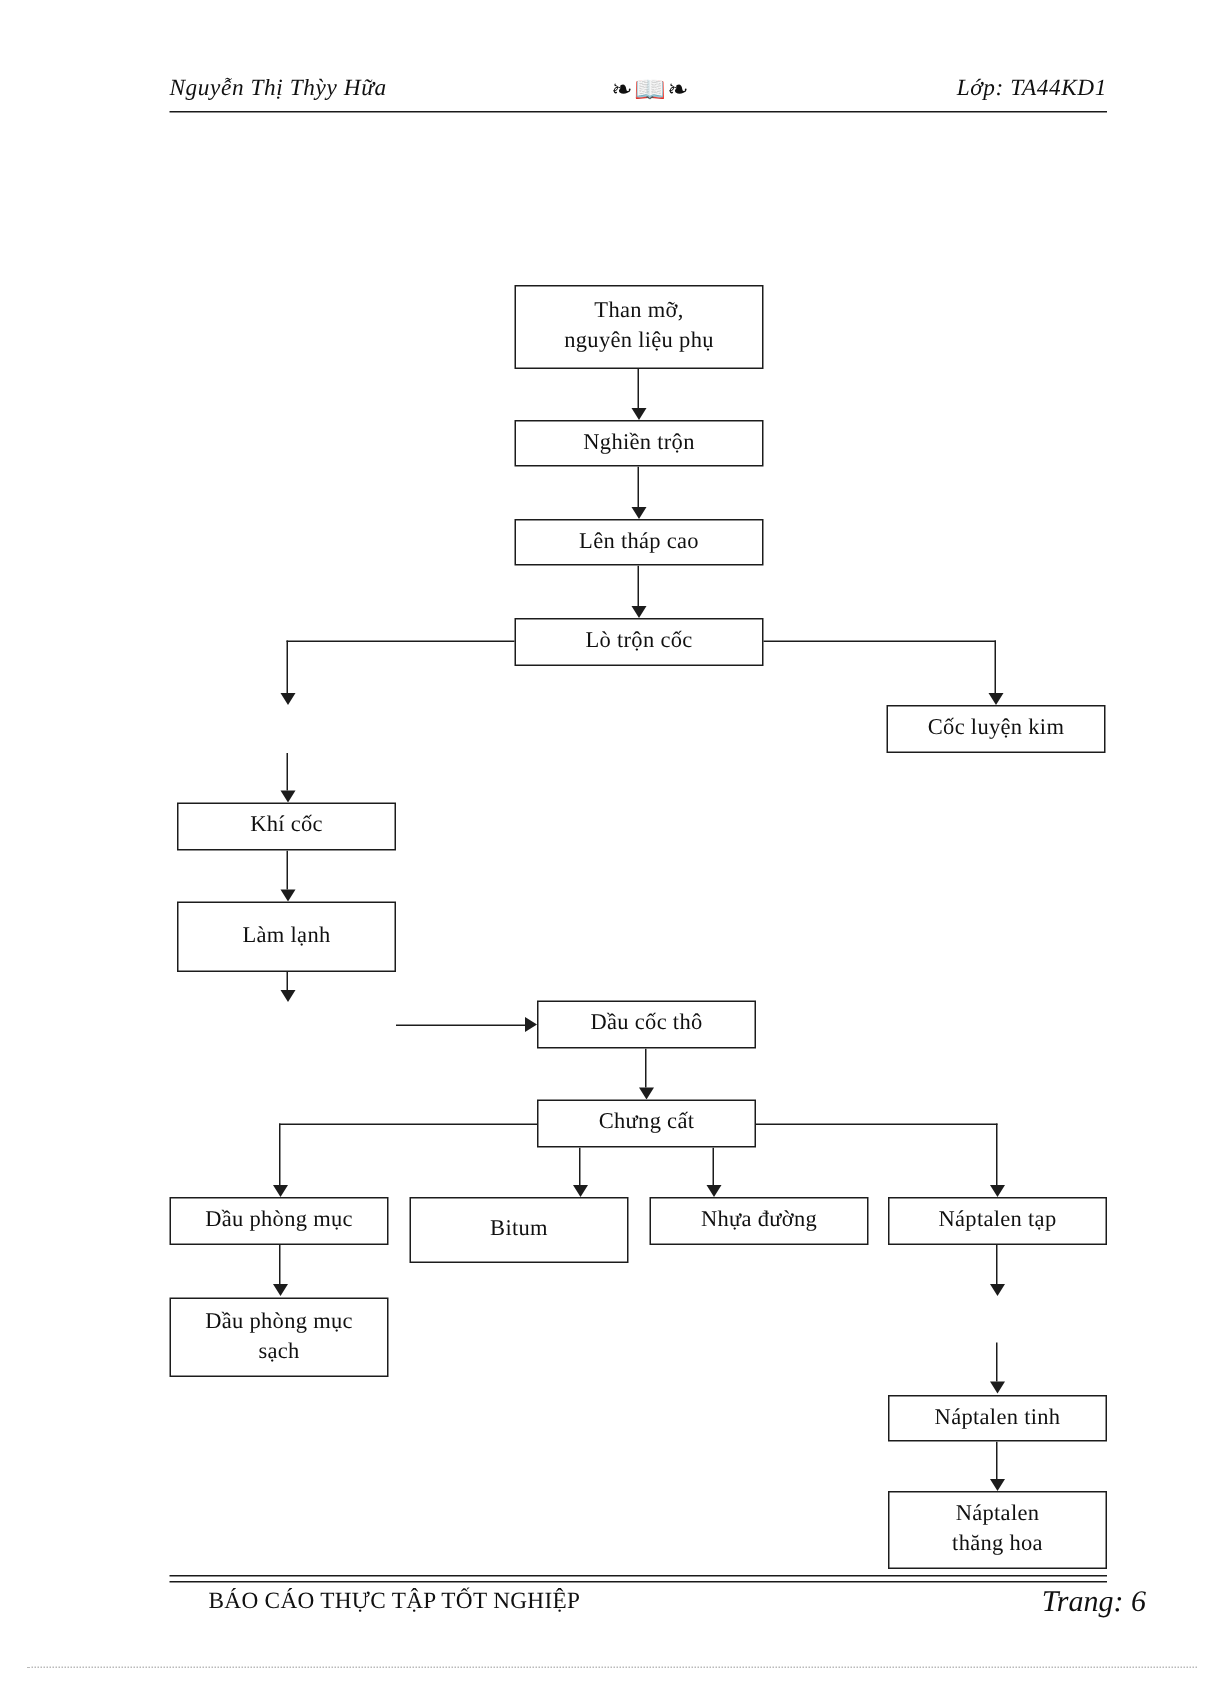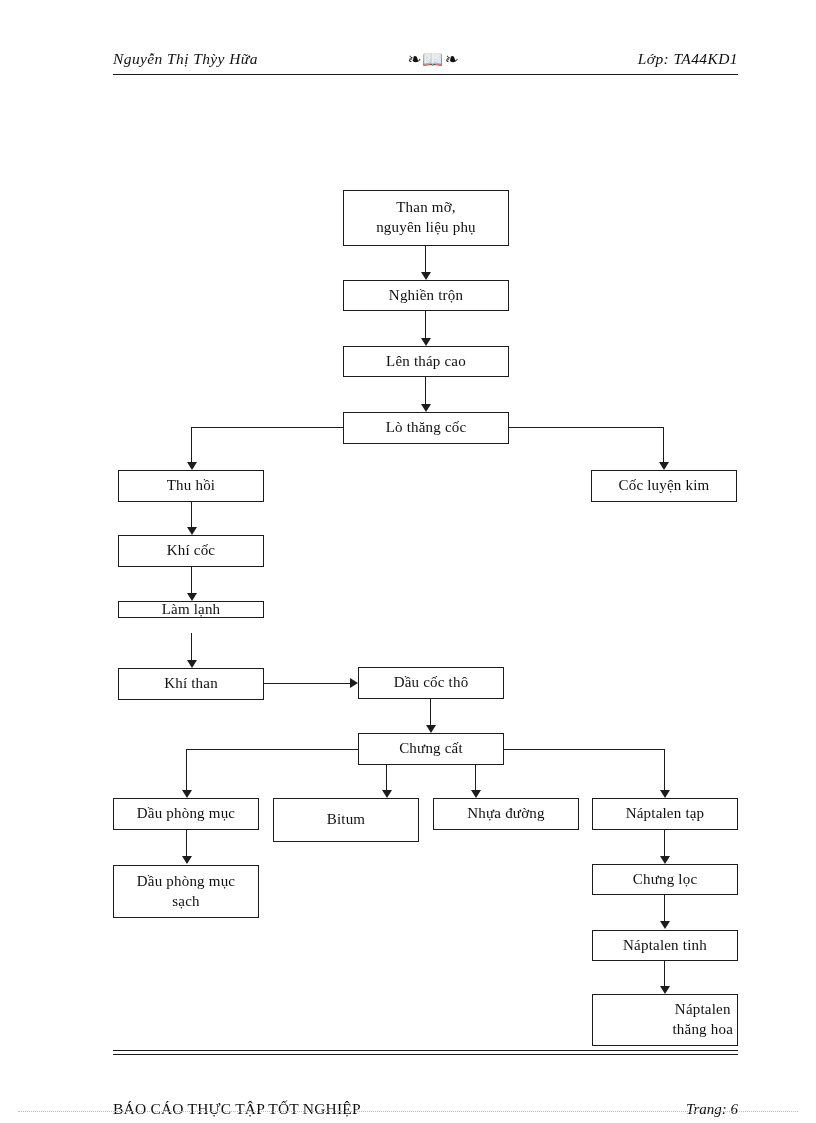--- a/index.html
+++ b/index.html
@@ -26,40 +26,40 @@
   .hdr-row {
     position: absolute;
     left: 113px;
     width: 625px;
     height: 30px;
     display: flex;
     align-items: center;
     justify-content: space-between;
   }
   #header { top: 44px; }
-  #footer { top: 1094px; }
+  #footer { top: 1053px; margin-left: 26px; }
 
   .hdr-left, .hdr-right, .hdr-mid {
     font-size: 15.5px;
     white-space: nowrap;
   }
   #header .hdr-left, #header .hdr-right { font-style: italic; letter-spacing: .4px; }
   #header .hdr-mid {
     font-family: "DejaVu Sans", sans-serif;
     font-size: 17px;
     letter-spacing: 1px;
     position: relative;
     left: -14px;
   }
   #footer .hdr-left {
     font-style: normal;
     font-size: 15.5px;
     letter-spacing: .2px;
   }
-  #footer .hdr-right { font-style: italic; font-size: 15px; }
+  #footer .hdr-right { font-style: italic; font-size: 20px; }
 
   .rule {
     position: absolute;
     left: 113px;
     width: 625px;
     border-top: 1.6px solid #1a1a1a;
   }
   #header-rule { top: 74px; }
   #footer-rule-a { top: 1050px; }
   #footer-rule-b { top: 1054px; border-top: 1px solid #1a1a1a; }
@@ -142,42 +142,36 @@
 
     <div class="node" style="left:343px; top:261px; width:166px; height:31px;">
       <span class="lbl">Nghiền trộn</span>
     </div>
 
     <div class="node" style="left:343px; top:327px; width:166px; height:31px;text-align:center;">
       <span class="lbl">Lên tháp cao</span>
     </div>
 
     <div class="node" style="left:343px; top:393px; width:166px; height:32px;">
-      <span class="lbl">Lò thăng cốc</span>
-    </div>
-
-    <div class="node" style="left:118px; top:451px; width:146px; height:32px;">
-      <span class="lbl">Thu hồi</span>
-    </div>
+      <span class="lbl">Lò trộn cốc</span>
+    </div>
+
 
     <div class="node" style="left:591px; top:451px; width:146px; height:32px;text-align:right;">
       <span class="lbl">Cốc luyện kim</span>
     </div>
 
     <div class="node" style="left:118px; top:516px; width:146px; height:32px;">
       <span class="lbl">Khí cốc</span>
     </div>
 
-    <div class="node" style="left:118px; top:582px; width:146px; height:17px;">
+    <div class="node" style="left:118px; top:582px; width:146px; height:47px;">
       <span class="lbl">Làm lạnh</span>
     </div>
 
-    <div class="node" style="left:118px; top:649px; width:146px; height:32px;">
-      <span class="lbl">Khí than</span>
-    </div>
 
     <div class="node" style="left:358px; top:648px; width:146px; height:32px;">
       <span class="lbl">Dầu cốc thô</span>
     </div>
 
     <div class="node" style="left:358px; top:714px; width:146px; height:32px;">
       <span class="lbl">Chưng cất</span>
     </div>
 
     <div class="node" style="left:113px; top:779px; width:146px; height:32px;">
@@ -196,29 +190,26 @@
       <span class="lbl">Náptalen tạp</span>
     </div>
 
     <div class="node" style="left:113px; top:846px; width:146px; height:53px;">
       <span>
         <span class="lbl">Dầu phòng mục</span>
         <span class="lbl">sạch</span>
       </span>
     </div>
 
-    <div class="node" style="left:592px; top:845px; width:146px; height:31px;">
-      <span class="lbl">Chưng lọc</span>
-    </div>
 
     <div class="node" style="left:592px; top:911px; width:146px; height:31px;">
       <span class="lbl">Náptalen tinh</span>
     </div>
 
-    <div class="node" style="left:592px; top:975px; width:146px; height:52px;justify-content:flex-end;">
+    <div class="node" style="left:592px; top:975px; width:146px; height:52px;">
       <span>
         <span class="lbl">Náptalen</span>
         <span class="lbl">thăng hoa</span>
       </span>
     </div>
 
     <div class="vline" style="left:425px; top:227px; height:27px;"></div>
     <div class="arrow" style="left:421px; top:253px;"></div>
 
     <div class="vline" style="left:425px; top:292px; height:27px;"></div>

